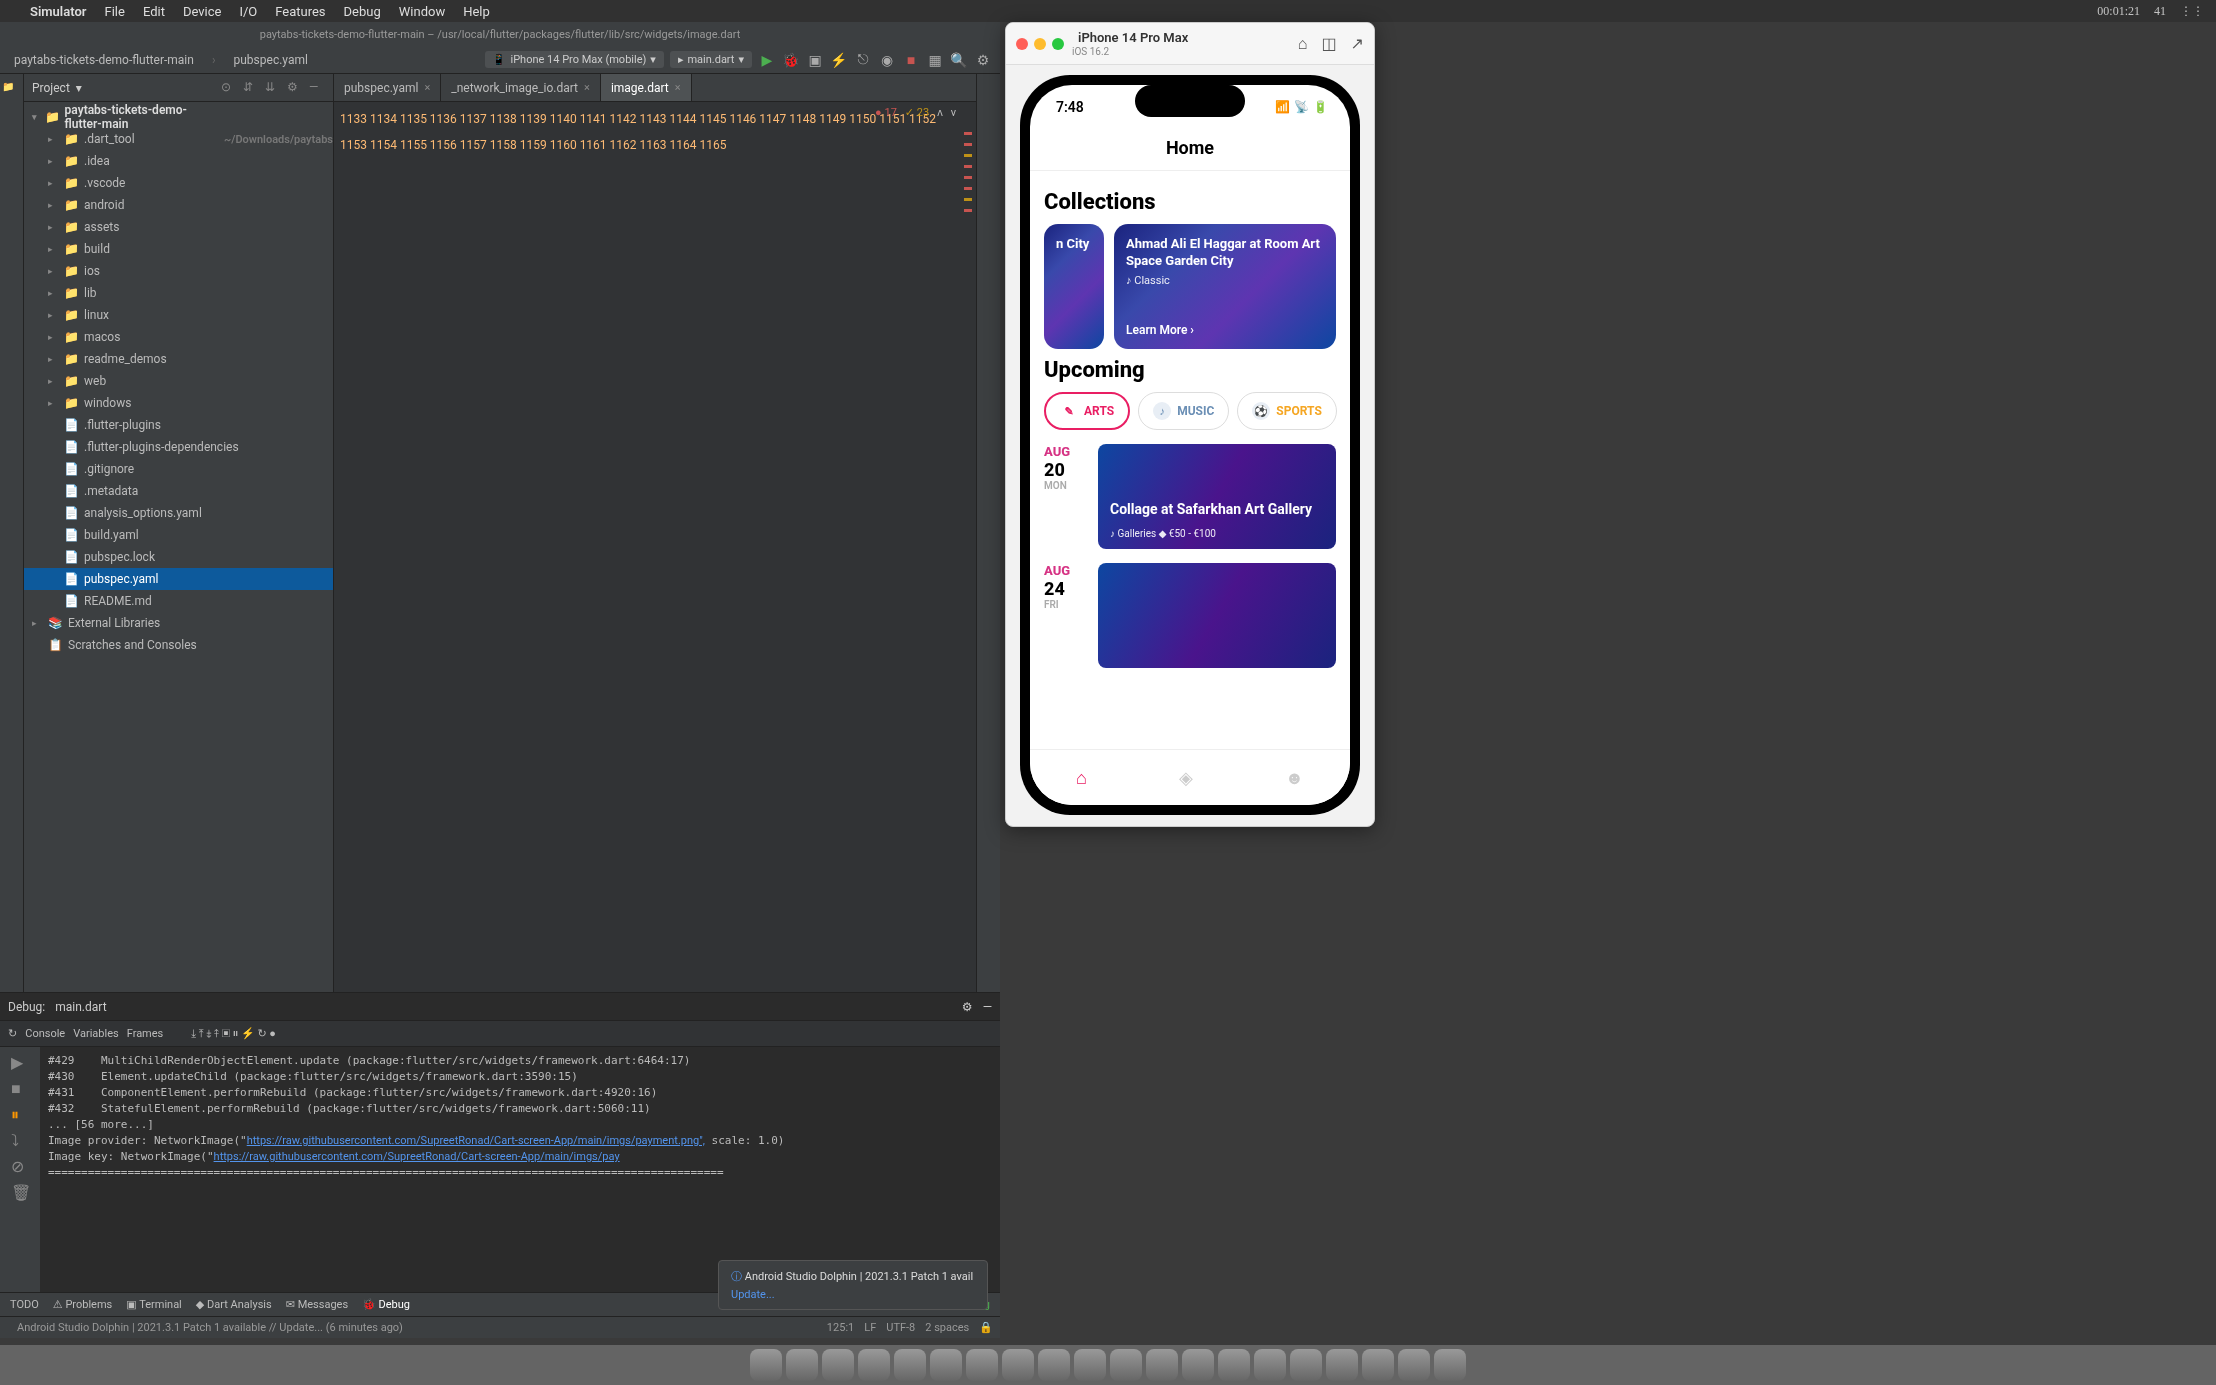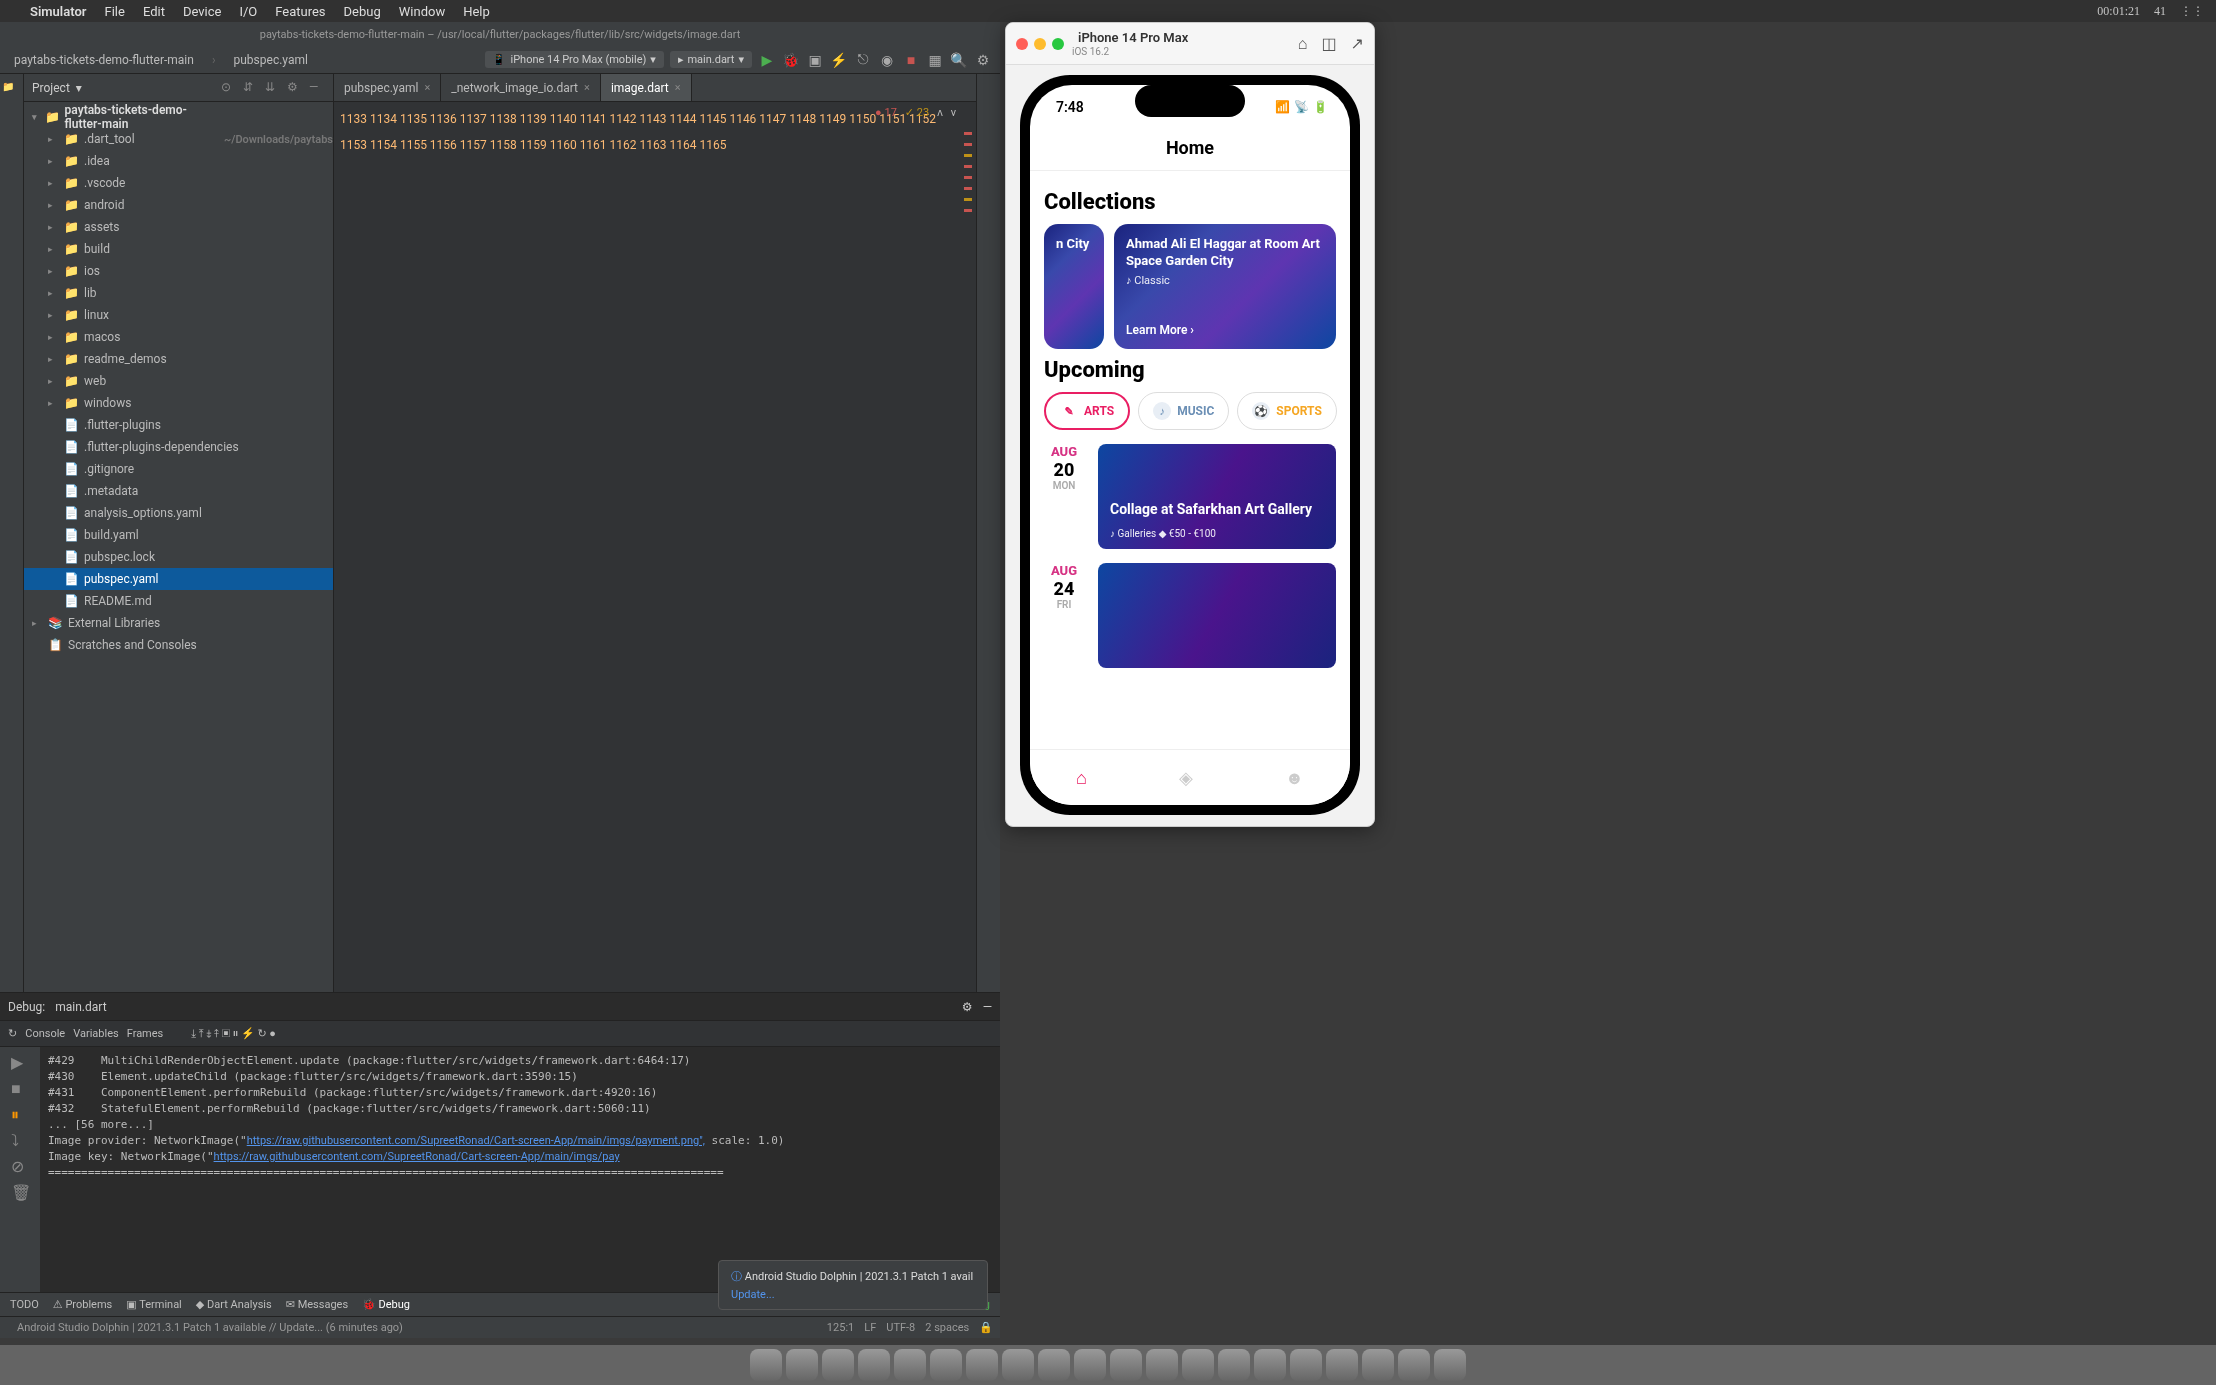--- a/index.html
+++ b/index.html
@@ -118,21 +118,21 @@
 .col-card .learn { margin-top:auto; font-size:12px; font-weight:600; }
 
 .chips { display:flex; gap:8px; margin-top:6px; }
 .chip { display:flex; align-items:center; gap:6px; padding:8px 14px; border-radius:20px; font-size:12px; font-weight:700; border:1px solid #ddd; color:#6b8fb5; }
 .chip.active { border:2px solid #e91e63; color:#e91e63; }
 .chip.sports { color:#f5a623; }
 .chip .ci { width:18px; height:18px; border-radius:50%; display:inline-flex; align-items:center; justify-content:center; font-size:11px; }
 .chip:not(.active) .ci { background:#e8eef5; }
 
 .event-row { display:flex; gap:14px; margin-top:14px; }
-.date-col { width:40px; text-align:center; }
+.date-col { width:40px; }
 .date-col .m { font-size:13px; font-weight:800; color:#d63384; }
 .date-col .d { font-size:18px; font-weight:800; color:#000; }
 .date-col .w { font-size:10px; color:#aaa; font-weight:600; }
 .event-card { flex:1; height:105px; border-radius:8px; background:linear-gradient(120deg,#0d47a1 0%,#4a148c 50%,#1a237e 100%); position:relative; overflow:hidden; color:#fff; display:flex; flex-direction:column; justify-content:flex-end; padding:10px 12px; }
 .event-card .et { font-size:14px; font-weight:700; }
 .event-card .em { font-size:10px; margin-top:11px; opacity:0.9; }
 
 .tab-bar { height:56px; border-top:1px solid #eee; display:flex; align-items:center; justify-content:space-around; background:#fff; }
 .tab-bar .ti { font-size:18px; color:#ccc; }
 .tab-bar .ti.active { color:#e91e63; }

